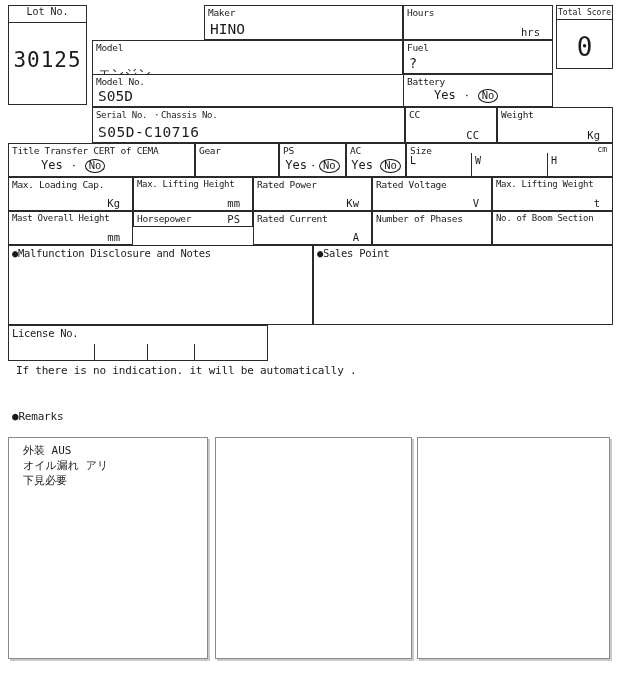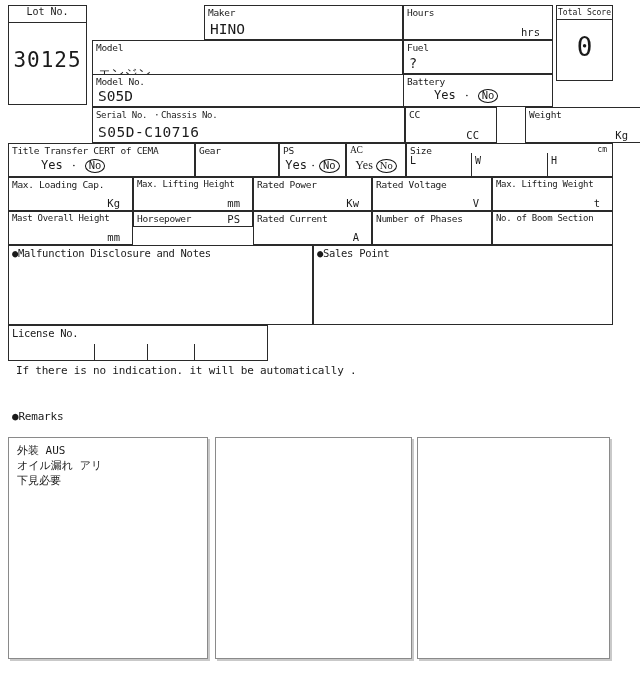--- a/index.html
+++ b/index.html
@@ -54,21 +54,21 @@
 
   <div class="cell" style="left:204px; top:5px; width:199px; height:35px;">
     <span class="lbl">Maker</span>
     <span class="val" style="font-size:14.5px;">HINO</span>
   </div>
   <div class="cell" style="left:403px; top:5px; width:150px; height:35px;">
     <span class="lbl">Hours</span>
     <span class="unit">hrs</span>
   </div>
 
-  <div class="cell" style="left:556px; top:5px; width:57px; height:76px;">
+  <div class="cell" style="left:556px; top:5px; width:57px; height:64px;">
     <div style="position:absolute; top:0; left:0; width:100%; height:14px; border-bottom:1px solid #2a2a2a; text-align:center; font-size:8px; line-height:13px;">Total Score</div>
     <div class="bigval" style="top:26px; font-size:26px;">0</div>
   </div>
 
   <div class="cell" style="left:92px; top:40px; width:311px; height:46px;">
     <span class="lbl">Model</span>
     <span class="val" style="font-size:13px;">エンジン</span>
   </div>
   <div class="cell" style="left:403px; top:40px; width:150px; height:34px;">
     <span class="lbl">Fuel</span>
@@ -87,41 +87,41 @@
   </div>
 
   <div class="cell" style="left:92px; top:107px; width:313px; height:36px;">
     <span class="lbl" style="font-size:9px;">Serial No. ・Chassis No.</span>
     <span class="val" style="font-size:14.5px; letter-spacing:0.5px;">S05D-C10716</span>
   </div>
   <div class="cell" style="left:405px; top:107px; width:92px; height:36px;">
     <span class="lbl">CC</span>
     <span class="unit" style="right:17px;">CC</span>
   </div>
-  <div class="cell" style="left:497px; top:107px; width:116px; height:36px;margin-left:28px;">
+  <div class="cell" style="left:497px; top:107px; width:116px; height:36px;">
     <span class="lbl">Weight</span>
     <span class="unit">Kg</span>
   </div>
 
   <div class="cell" style="left:8px; top:143px; width:187px; height:34px;">
     <span class="lbl">Title Transfer CERT of CEMA</span>
     <span class="yn" style="padding-left:32px;">
       <span>Yes</span><span class="sep">・</span><span class="circled">No</span>
     </span>
   </div>
   <div class="cell" style="left:195px; top:143px; width:84px; height:34px;">
     <span class="lbl">Gear</span>
   </div>
   <div class="cell" style="left:279px; top:143px; width:67px; height:34px;">
     <span class="lbl">PS</span>
     <span class="yn" style="text-align:center;">
       <span>Yes</span><span class="sep" style="margin:0 1px;">・</span><span class="circled">No</span>
     </span>
   </div>
-  <div class="cell" style="left:346px; top:143px; width:60px; height:34px;font-family:Liberation Serif, serif;">
+  <div class="cell" style="left:346px; top:143px; width:60px; height:34px;">
     <span class="lbl">AC</span>
     <span class="yn" style="text-align:center;">
       <span>Yes</span> <span class="circled">No</span>
     </span>
   </div>
   <div class="cell" style="left:406px; top:143px; width:207px; height:34px;">
     <span class="lbl">Size</span>
     <span style="position:absolute; top:1px; right:5px; font-size:8px;">cm</span>
     <span style="position:absolute; top:11px; left:3px; font-size:10px;">L</span>
     <span style="position:absolute; top:11px; left:68px; font-size:10px;">W</span>
@@ -181,21 +181,21 @@
     <span class="lbl head-lbl">License No.</span>
     <span class="tick" style="left:85px; top:18px; bottom:0;"></span>
     <span class="tick" style="left:138px; top:18px; bottom:0;"></span>
     <span class="tick" style="left:185px; top:18px; bottom:0;"></span>
   </div>
 
   <div class="note-text" style="left:16px; top:364px;">If there is no indication. it will be automatically .</div>
 
   <div class="note-text" style="left:12px; top:410px;">●Remarks</div>
 
-  <div class="remark-box" style="left:8px; top:437px; width:200px; height:222px; padding:5px 8px; font-size:11px; line-height:15px;">
+  <div class="remark-box" style="left:8px; top:437px; width:200px; height:222px; padding:5px 14px; font-size:11px; line-height:15px;">
     <div>外装 AUS</div>
     <div>オイル漏れ アリ</div>
     <div>下見必要</div>
   </div>
   <div class="remark-box" style="left:215px; top:437px; width:197px; height:222px;"></div>
   <div class="remark-box" style="left:417px; top:437px; width:193px; height:222px;"></div>
 
 </div>
 
 </body></html>

